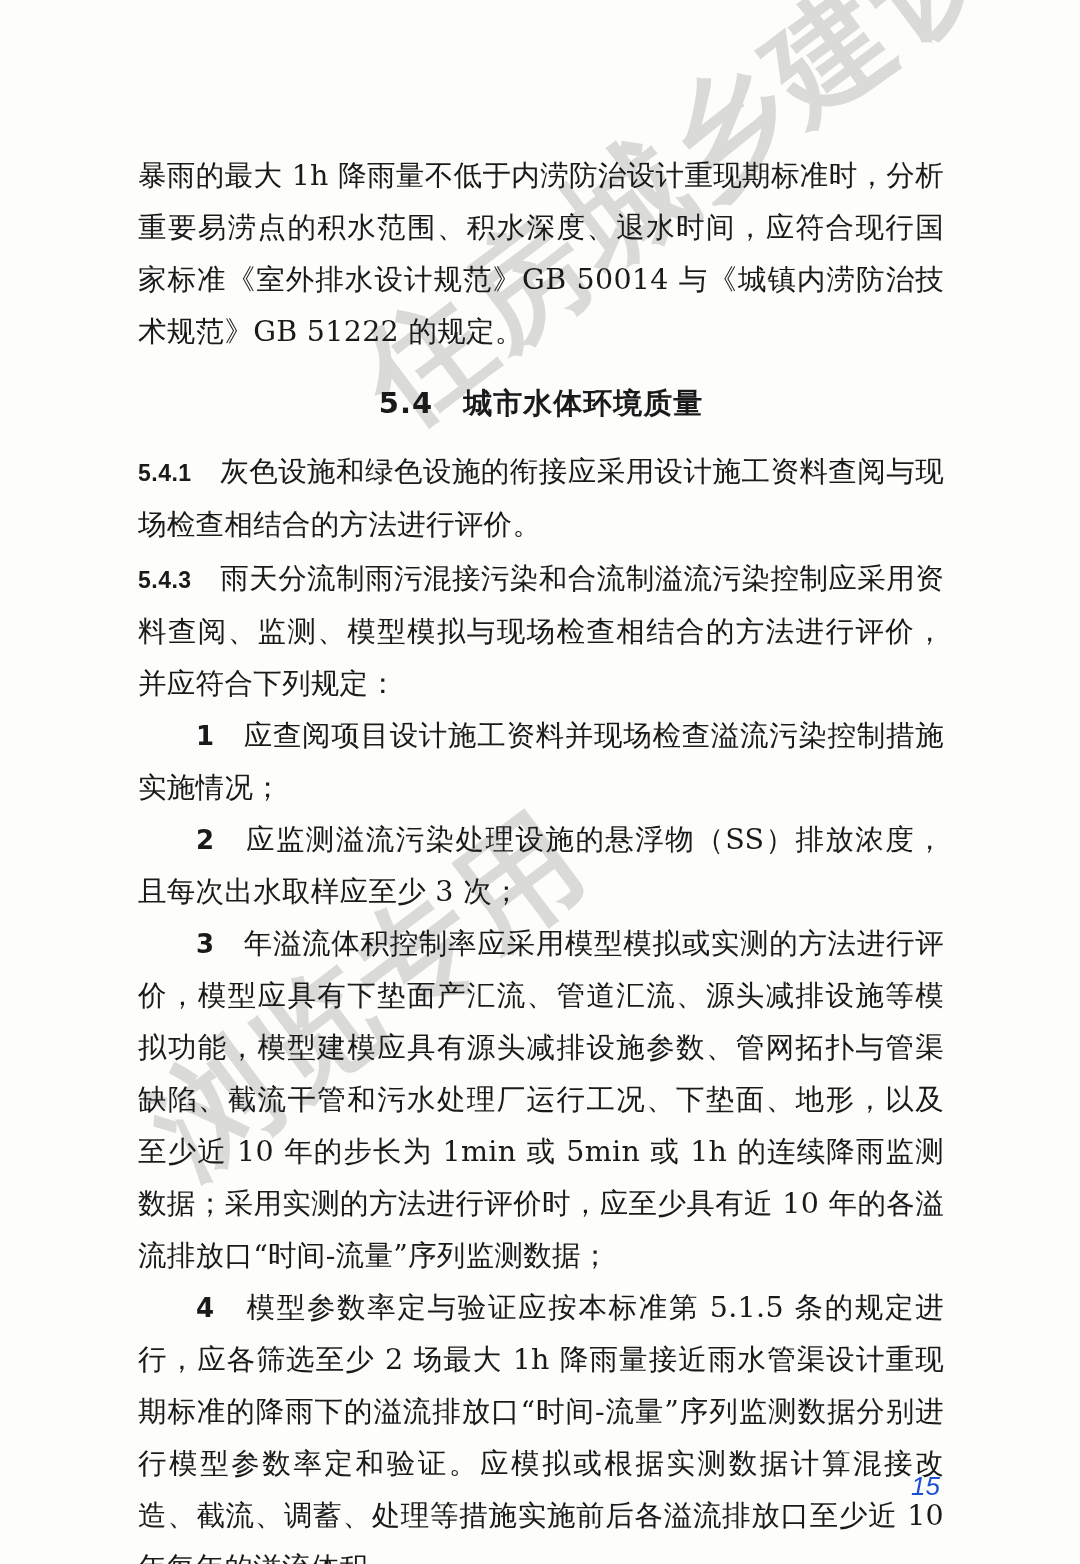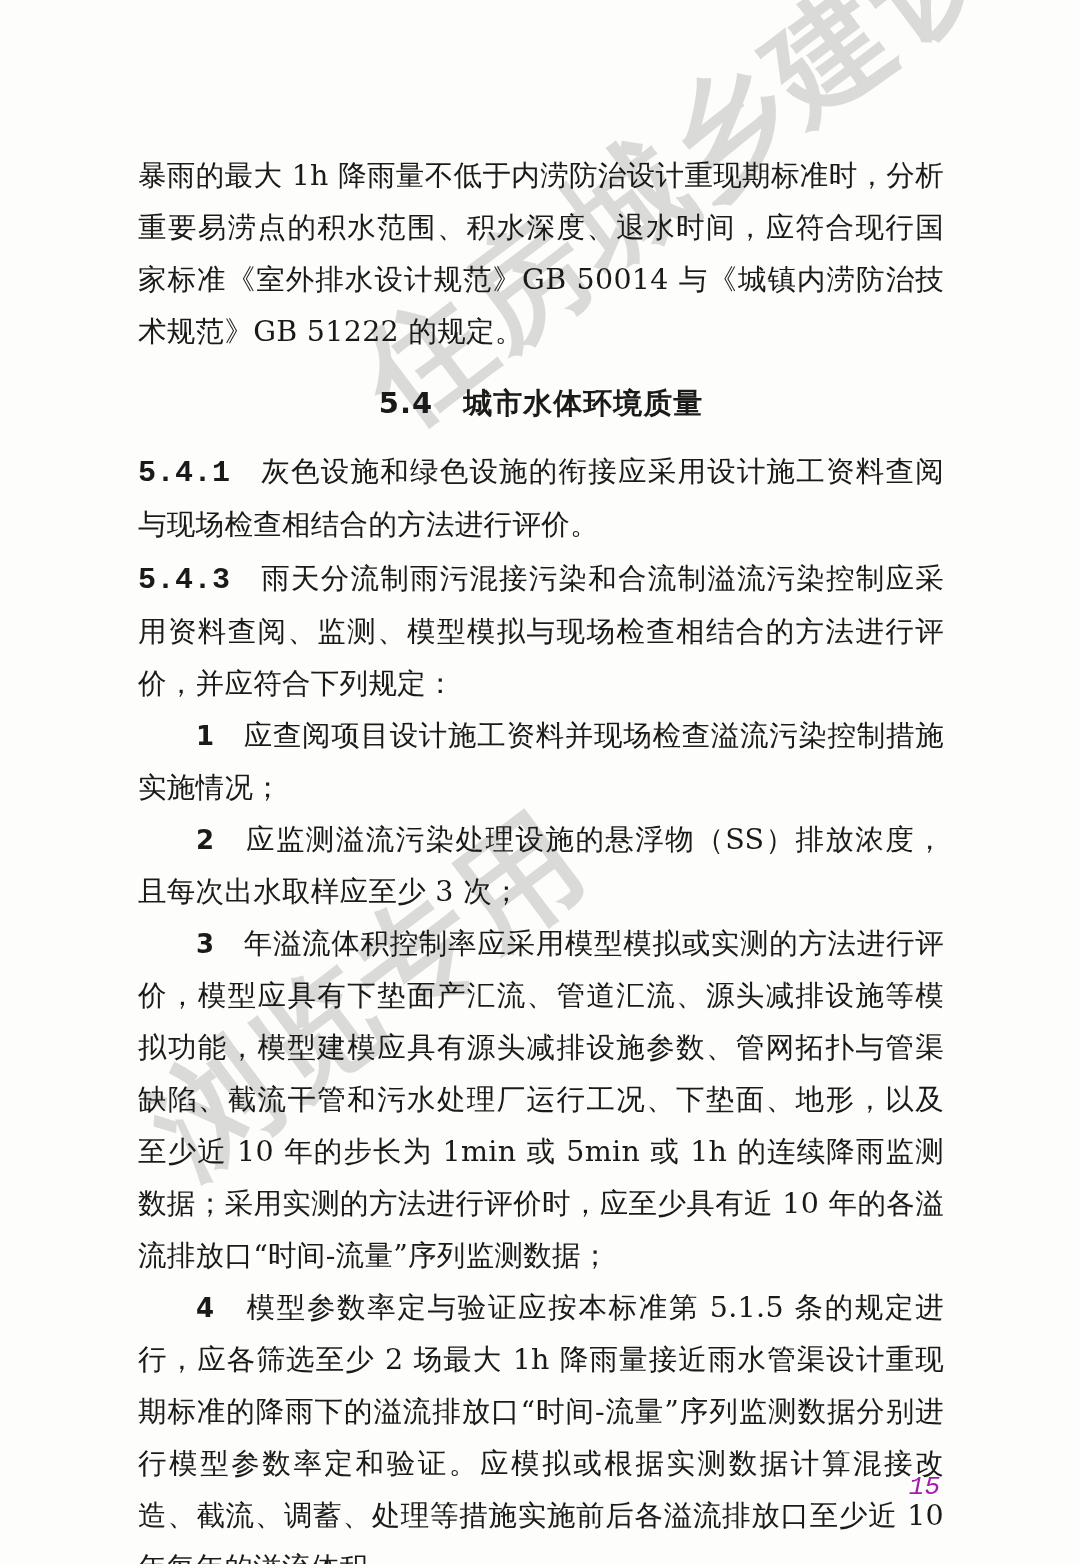--- a/index.html
+++ b/index.html
@@ -40,38 +40,38 @@
     font-family: "DejaVu Sans", "Liberation Sans", sans-serif;
     font-weight: bold;
     font-size: 29px;
     letter-spacing: 1px;
     margin: 26px 0 22px 0;
   }
   .clause {
     margin-top: 2px;
   }
   .clause-num {
-    font-family: Liberation Mono, monospace;
+    font-family: Liberation Sans, sans-serif;
     font-weight: bold;
-    font-size: 30px;
+    font-size: 23px;
     letter-spacing: 0.5px;
   }
   .item-num {
     font-family: "DejaVu Sans", "Liberation Sans", sans-serif;
     font-weight: bold;
     font-size: 26px;
   }
   .page-number {
     position: absolute;
     right: 140px;
     bottom: 62px;
-    font-family: Liberation Mono, monospace;
+    font-family: Liberation Sans, sans-serif;
     font-style: italic;
     font-size: 26px;
-    color: #a21caf;
+    color: #1d4ed8;
   }
   
   .watermark {
     position: absolute;
     left: 0;
     top: 0;
     width: 1080px;
     height: 1564px;
     pointer-events: none;
     overflow: hidden;

